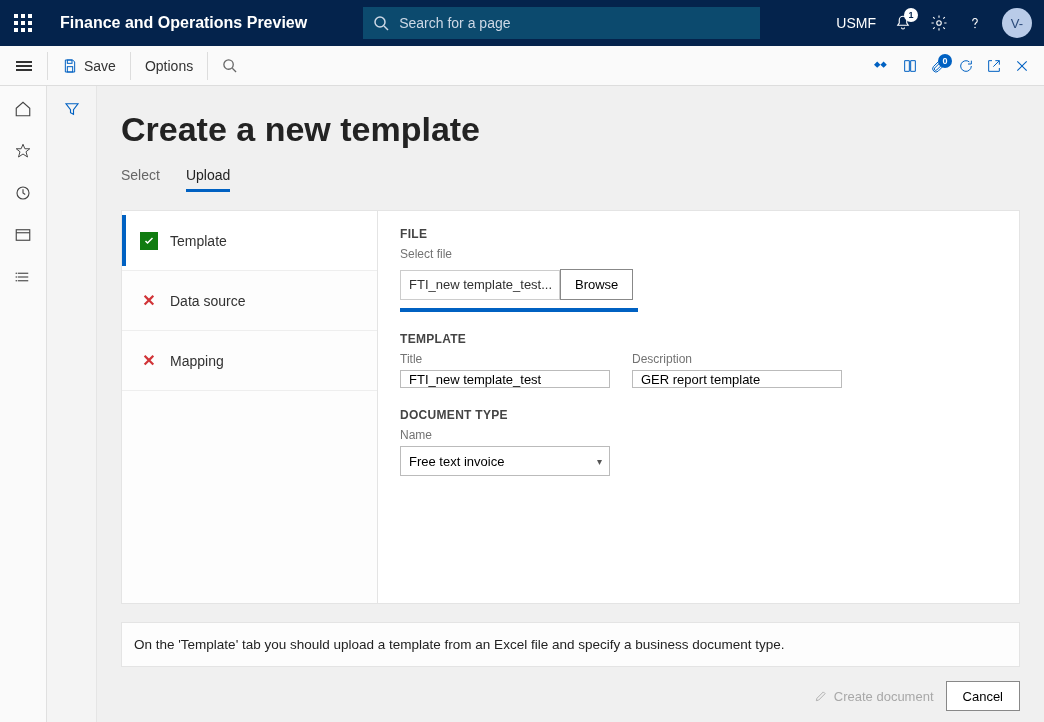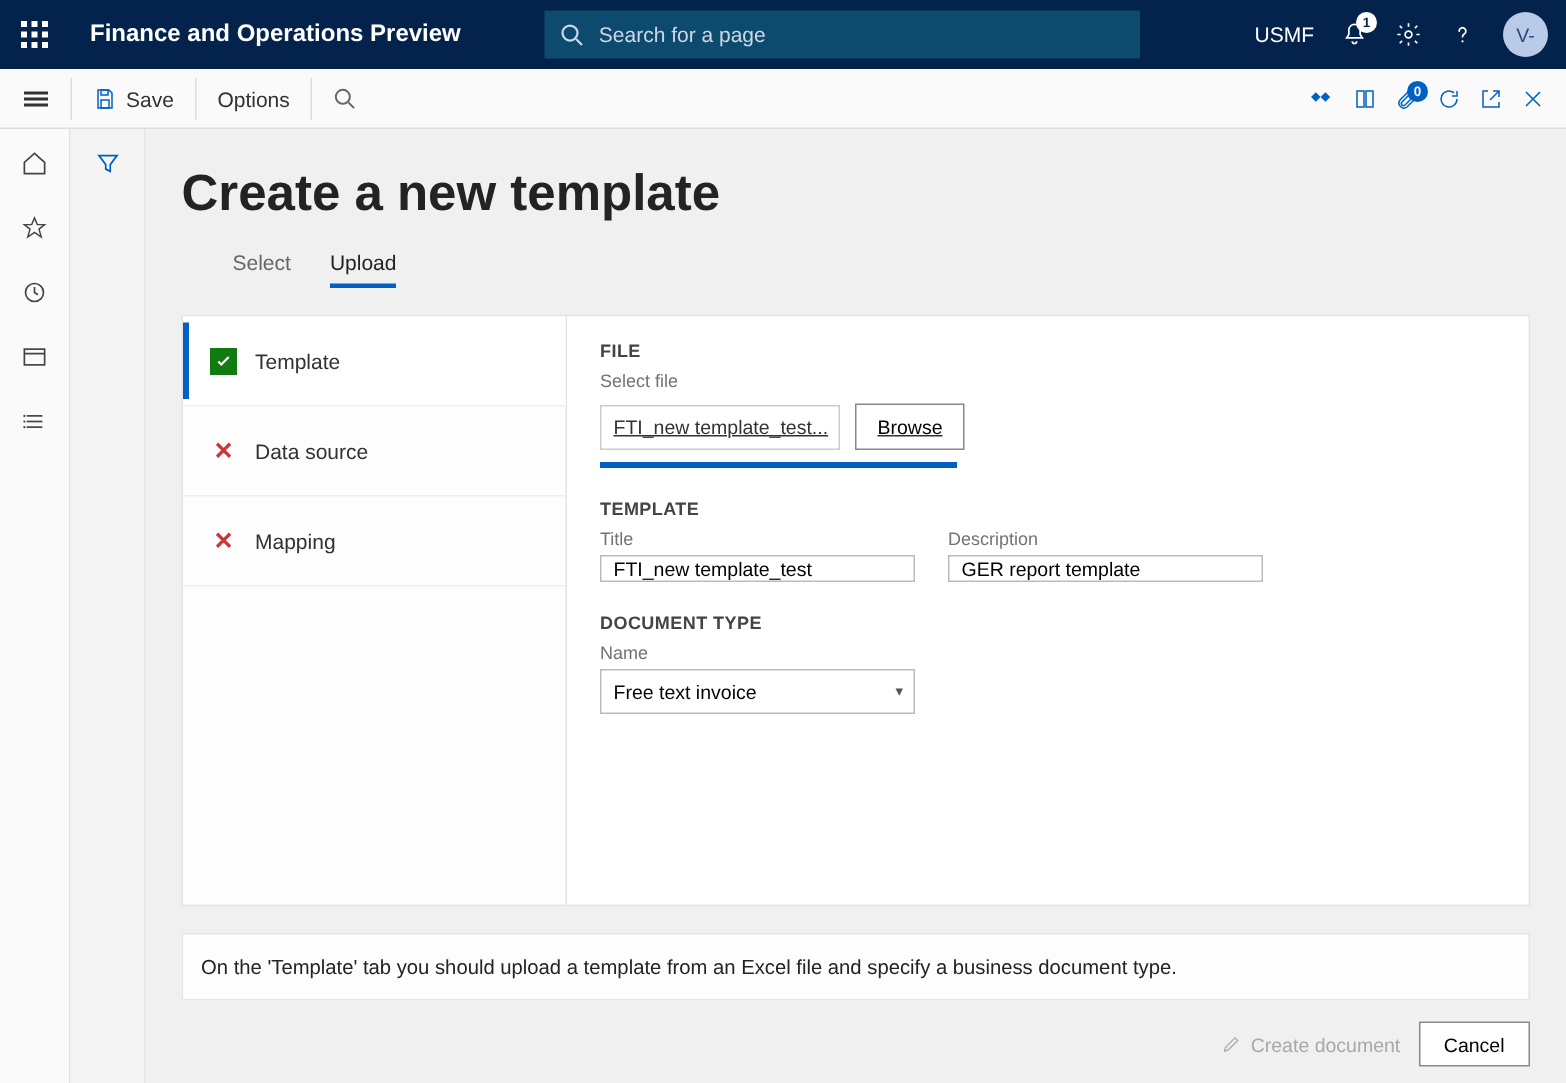--- a/index.html
+++ b/index.html
@@ -34,37 +34,37 @@
 
   
   .main { display: flex; height: calc(722px - 46px - 40px); }
   .siderail { width: 47px; background: #fafafa; border-right: 1px solid #e0e0e0; display: flex; flex-direction: column; align-items: center; gap: 20px; padding-top: 14px; }
   .siderail .ic { cursor: pointer; }
   .filter-col { width: 50px; background: #f4f4f4; border-right: 1px solid #e5e5e5; padding-top: 14px; display: flex; justify-content: center; }
   .filter-col .ic { cursor: pointer; color: #0061c2; }
 
   .content { flex: 1; padding: 24px 24px 10px 24px; display: flex; flex-direction: column; position: relative; background: #f0f0f0; }
   .page-title { font-size: 34px; font-weight: 600; color: #232323; }
-  .tabs { display: flex; gap: 26px; margin-top: 18px; font-size: 14px; margin-left: 34px; }
+  .tabs { display: flex; gap: 26px; margin-top: 18px; font-size: 14px; }
   .tab { color: #666; cursor: pointer; padding-bottom: 6px; }
   .tab.active { color: #232323; border-bottom: 3px solid #0061c2; }
 
   .panel { margin-top: 18px; background: #f0f0f0; border: 1px solid #e4e4e4; display: flex; height: 394px; }
   .steps { width: 256px; background: #fdfdfd; border-right: 1px solid #e4e4e4; }
   .step { height: 60px; display: flex; align-items: center; gap: 12px; padding-left: 18px; font-size: 14px; color: #323232; cursor: pointer; border-bottom: 1px solid #eee; position: relative; }
   .step.active { background: #fff; }
   .step.active::before { content: ""; position: absolute; left: 0; top: 4px; bottom: 4px; width: 4px; background: #0061c2; }
   .step .sq { width: 18px; height: 18px; display: flex; align-items: center; justify-content: center; }
   .chk { background: #107c10; color: #fff; }
   .xmk { color: #d13438; font-weight: 700; font-size: 16px; }
 
   .form-area { flex: 1; background: #fff; padding: 16px 22px; font-size: 13px; color: #323232; }
   .sec-head { font-size: 12px; font-weight: 700; color: #444; letter-spacing: 0.3px; margin-bottom: 6px; }
   .small-lbl { font-size: 12px; color: #737373; }
-  .file-row { display: flex; align-items: center; gap: 10px; margin-top: 8px; text-decoration: underline; }
+  .file-row { display: flex; align-items: center; margin-top: 8px; }
   .file-name { width: 160px; height: 30px; border: 1px solid #ccc; display: flex; align-items: center; padding: 0 8px; font-size: 13px; white-space: nowrap; overflow: hidden; text-overflow: ellipsis; }
   .browse-btn { height: 31px; padding: 0 14px; background: #fff; border: 1px solid #888; font-size: 13px; cursor: pointer; }
   .progress { height: 4px; width: 238px; background: #0061c2; margin-top: 8px; }
   .sec-head.mt { margin-top: 20px; }
   .field-row { display: flex; gap: 22px; margin-top: 4px; }
   .field { display: flex; flex-direction: column; gap: 4px; }
   .txt-input { width: 210px; height: 18px; border: 1px solid #bbb; padding: 0 8px; font-size: 13px; }
   .sel-wrap { position: relative; width: 210px; margin-top: 4px; }
   .sel { width: 100%; height: 30px; border: 1px solid #bbb; padding: 0 8px; font-size: 13px; appearance: none; background: #fff; }
   .sel-car { position: absolute; right: 8px; top: 50%; transform: translateY(-50%); pointer-events: none; font-size: 10px; color: #555; }

